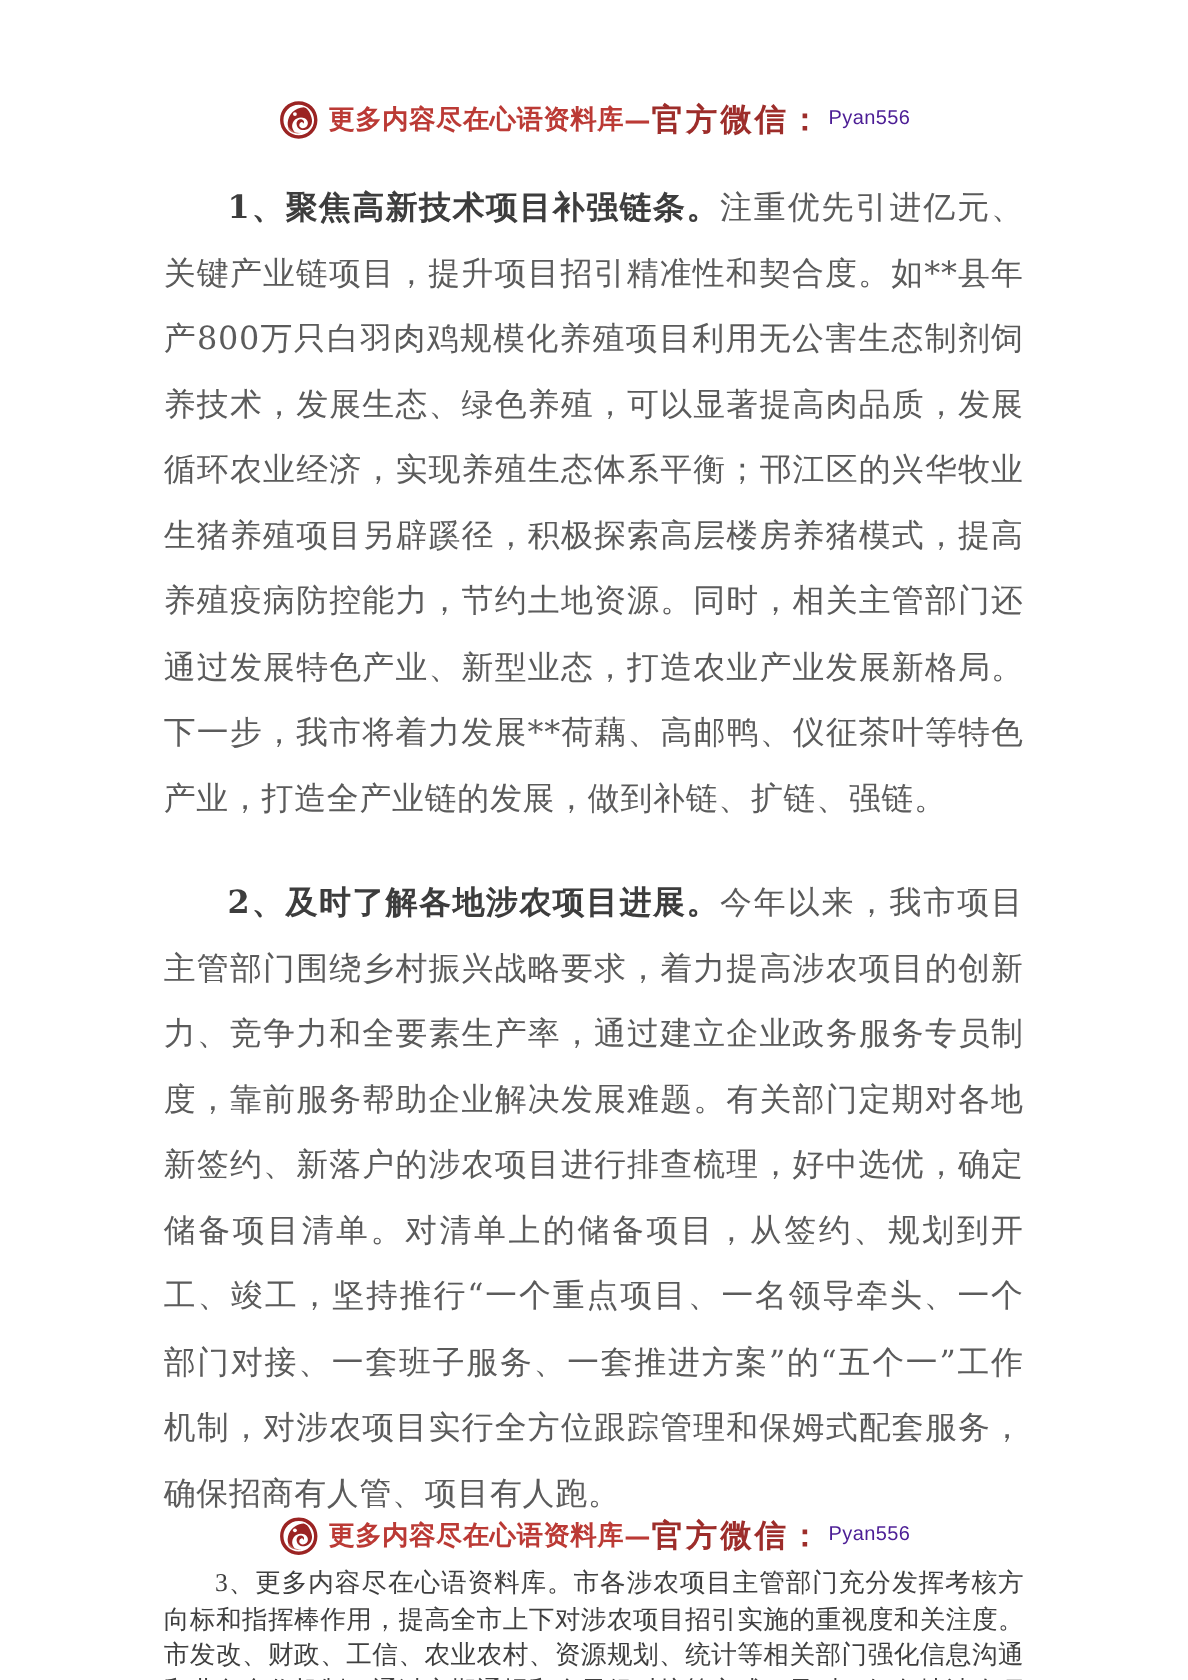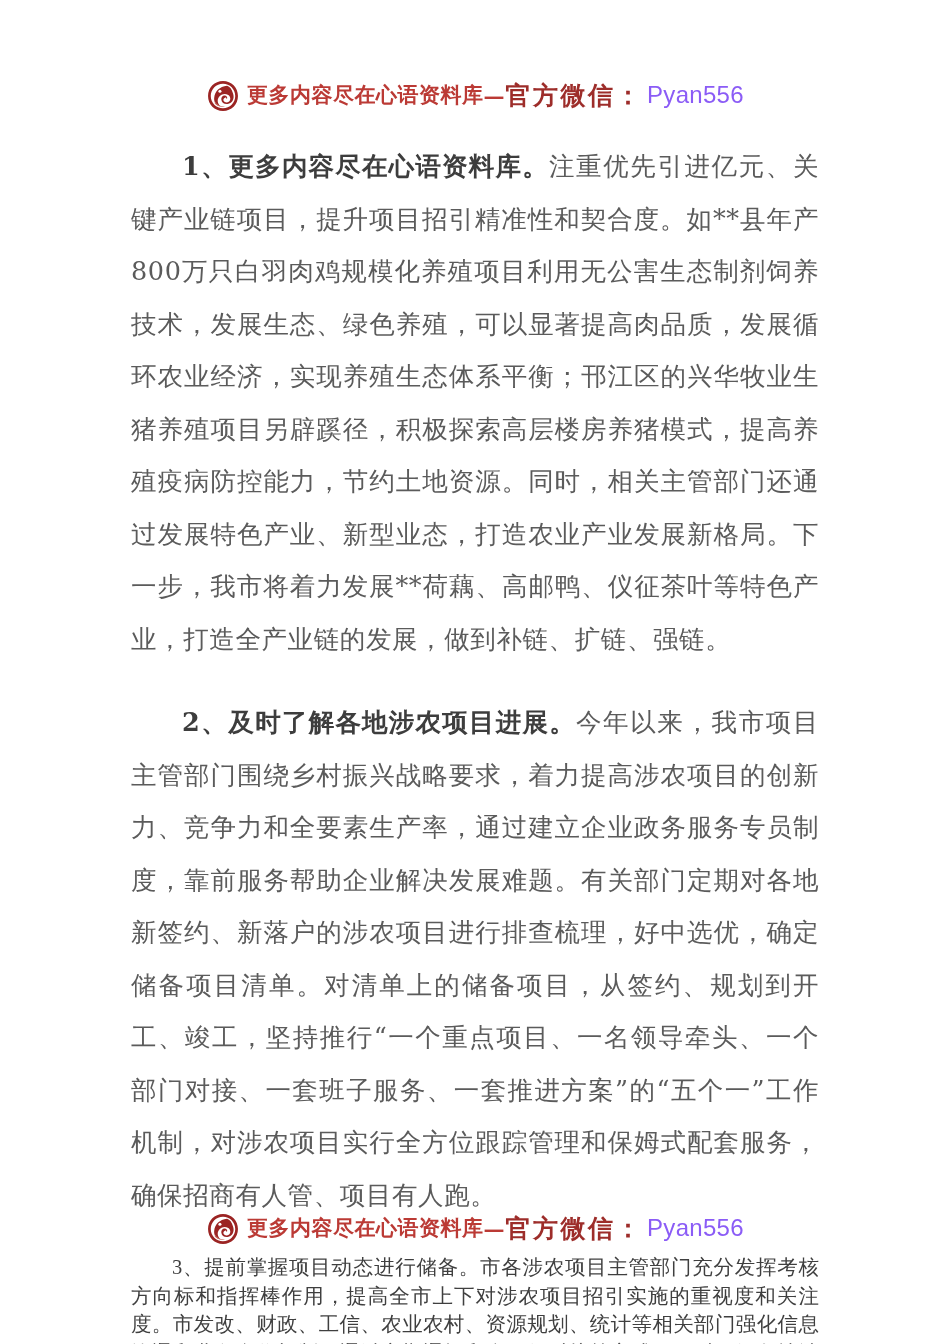--- a/index.html
+++ b/index.html
@@ -64,22 +64,22 @@
     font-family: "DejaVu Serif", serif;
     font-weight: bold;
     font-size: 25px;
     letter-spacing: 2.5px;
     color: #9d2d2a;
     margin-left: 1px;
   }
   .wm-text-id {
     font-family: "Liberation Sans", sans-serif;
     font-weight: normal;
-    font-size: 24px;
-    color: #8b5cf6;
+    font-size: 16px;
+    color: #4c1d95;
     margin-left: 4px;
     letter-spacing: 0.3px;
   }
 
   
   .body-content {
     position: absolute;
     top: 140px;
     left: 131px;
     width: 688px;
@@ -143,29 +143,29 @@
       </svg>
     </span>
     <span class="wm-text-main">更多内容尽在心语资料库</span>
     <span class="wm-text-dash">—</span>
     <span class="wm-text-wechat">官方微信：</span>
     <span class="wm-text-id">Pyan556</span>
   </div>
 
   <div class="body-content">
 
-    <p class="para-large"><span class="num">1、</span><span class="lead">更多内容尽在心语资料库。</span><span>注重优先引进亿元、关键产业链项目，提升项目招引精准性和契合度。如**县年产800万只白羽肉鸡规模化养殖项目利用无公害生态制剂饲养技术，发展生态、绿色养殖，可以显著提高肉品质，发展循环农业经济，实现养殖生态体系平衡；邗江区的兴华牧业生猪养殖项目另辟蹊径，积极探索高层楼房养猪模式，提高养殖疫病防控能力，节约土地资源。同时，相关主管部门还通过发展特色产业、新型业态，打造农业产业发展新格局。下一步，我市将着力发展**荷藕、高邮鸭、仪征茶叶等特色产业，打造全产业链的发展，做到补链、扩链、强链。</span></p>
+    <p class="para-large"><span class="num">1、</span><span class="lead">聚焦高新技术项目补强链条。</span><span>注重优先引进亿元、关键产业链项目，提升项目招引精准性和契合度。如**县年产800万只白羽肉鸡规模化养殖项目利用无公害生态制剂饲养技术，发展生态、绿色养殖，可以显著提高肉品质，发展循环农业经济，实现养殖生态体系平衡；邗江区的兴华牧业生猪养殖项目另辟蹊径，积极探索高层楼房养猪模式，提高养殖疫病防控能力，节约土地资源。同时，相关主管部门还通过发展特色产业、新型业态，打造农业产业发展新格局。下一步，我市将着力发展**荷藕、高邮鸭、仪征茶叶等特色产业，打造全产业链的发展，做到补链、扩链、强链。</span></p>
 
     <div class="para-spacer-1"></div>
 
     <p class="para-large"><span class="num">2、</span><span class="lead">及时了解各地涉农项目进展。</span><span>今年以来，我市项目主管部门围绕乡村振兴战略要求，着力提高涉农项目的创新力、竞争力和全要素生产率，通过建立企业政务服务专员制度，靠前服务帮助企业解决发展难题。有关部门定期对各地新签约、新落户的涉农项目进行排查梳理，好中选优，确定储备项目清单。对清单上的储备项目，从签约、规划到开工、竣工，坚持推行“一个重点项目、一名领导牵头、一个部门对接、一套班子服务、一套推进方案”的“五个一”工作机制，对涉农项目实行全方位跟踪管理和保姆式配套服务，确保招商有人管、项目有人跑。</span></p>
 
     <div class="para-spacer-2"></div>
 
-    <p class="para-small"><span>3、</span><span>提前掌握项目动态进行储备。</span><span>市各涉农项目主管部门充分发挥考核方向标和指挥棒作用，提高全市上下对涉农项目招引实施的重视度和关注度。市发改、财政、工信、农业农村、资源规划、统计等相关部门强化信息沟通和业务合作机制，通过定期通报和全天候对接等方式，及时了解各地涉农项目进展，</span></p>
+    <p class="para-small"><span>3、</span><span>更多内容尽在心语资料库。</span><span>市各涉农项目主管部门充分发挥考核方向标和指挥棒作用，提高全市上下对涉农项目招引实施的重视度和关注度。市发改、财政、工信、农业农村、资源规划、统计等相关部门强化信息沟通和业务合作机制，通过定期通报和全天候对接等方式，及时了解各地涉农项目进展，</span></p>
 
   </div>
 
   <div class="watermark watermark-footer">
     <span class="wm-logo">
       <svg viewBox="0 0 100 100" xmlns="http://www.w3.org/2000/svg">
         <path d="M50 6 C25 6 6 25 6 50 C6 75 25 94 50 94 C75 94 94 75 94 50 C94 25 75 6 50 6 Z
                  M50 14 C70 14 86 30 86 50 C86 70 70 86 50 86 C30 86 14 70 14 50 C14 30 30 14 50 14 Z" fill="#9b2423"></path>
         <path d="M62 20 C40 22 26 36 24 56 C23 68 30 78 42 80 C34 72 32 62 38 53
                  C44 44 56 42 64 46 C72 50 74 60 68 66 C63 71 55 70 52 65

